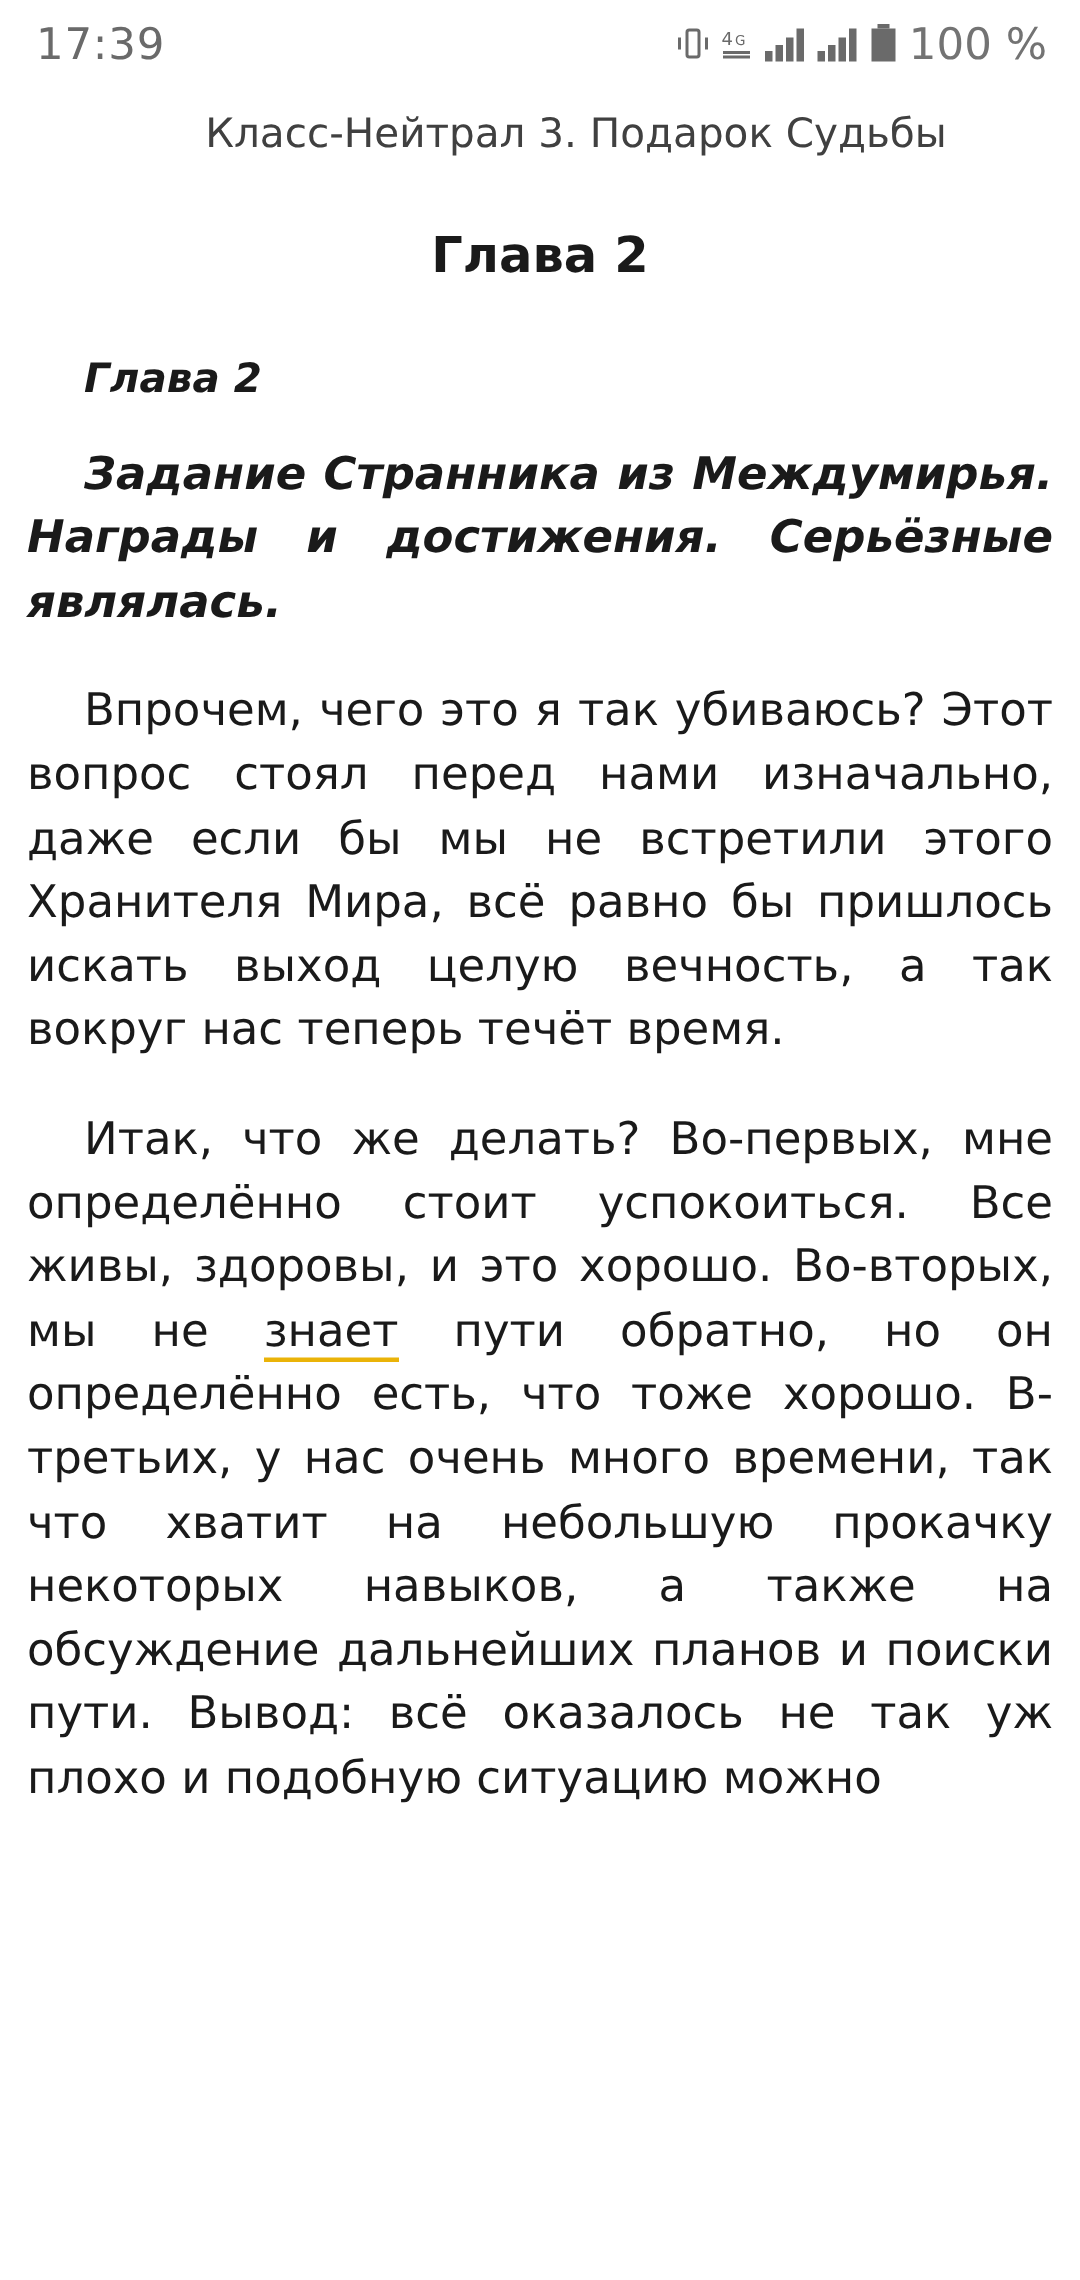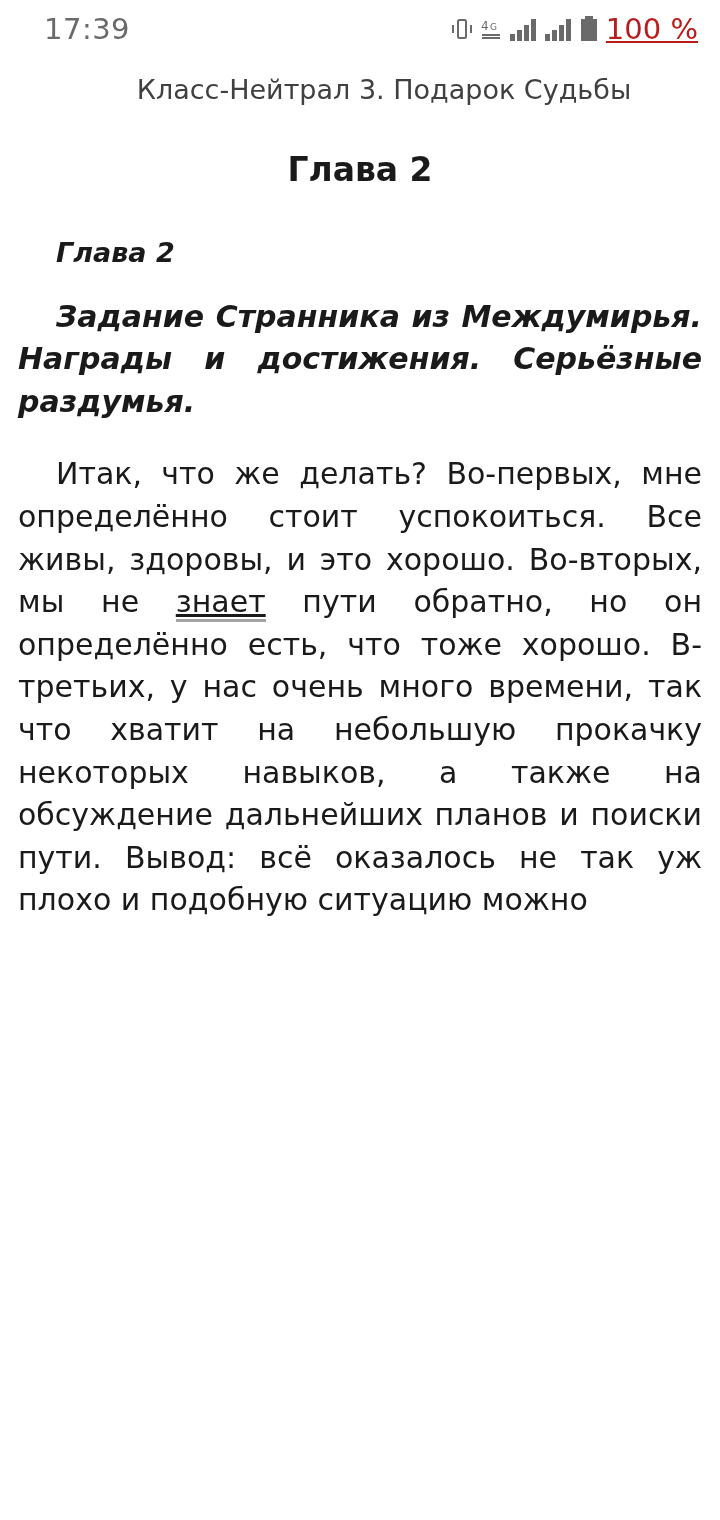--- a/index.html
+++ b/index.html
@@ -23,33 +23,31 @@
     align-items: center;
     justify-content: space-between;
     padding: 0 22px 0 24px;
     box-sizing: border-box;
     color: #5a5a5a;
   }
   .statusbar .clock {
     font-size: 29px;
     letter-spacing: 0.5px;
     color: #6a6a6a;
-    margin-left: 20px;
   }
   .status-right {
     display: flex;
     align-items: center;
     gap: 5px;
   }
   .status-right svg { display: block; }
   .battery-text {
     font-size: 29px;
-    color: #b91c1c;
+    color: #737373;
     margin-left: 2px;
-    text-decoration: underline;
   }
 
   
   .book-header {
     text-align: center;
     margin-top: 14px;
     line-height: 1.32;
   }
   .book-title, .book-author {
     font-size: 27px;
@@ -94,22 +92,21 @@
     font-size: 30px;
     color: #1a1a1a;
     text-align: justify;
     text-indent: 38px;
     line-height: 1.42;
     margin-top: 30px;
   }
   .para:last-child { margin-bottom: 0; }
 
   .spell-error {
-    border-bottom: 3px solid #a3a3a3;
-    text-decoration: underline;
+    border-bottom: 3px solid #eab308;
   }
 </style>
 </head>
 <body>
 
 <div class="statusbar">
   <div class="clock">17:39</div>
   <div class="status-right">
     <span>
       <svg width="26" height="26" viewBox="0 0 26 26">
@@ -153,15 +150,16 @@
 </div>
 
 <div class="book-header">
   <div class="book-title">Класс-Нейтрал 3. Подарок Судьбы</div>
 </div>
 
 <div class="chapter-heading">Глава 2</div>
 
 <div class="content">
   <div class="subchapter">Глава 2</div>
-  <div class="lead">Задание Странника из Междумирья. Награды и достижения. Серьёзные раздумья.</div>
+  <div class="lead">Задание Странника из Междумирья. Награды и достижения. Серьёзные являлась.</div>
+  <p class="para">Впрочем, чего это я так убиваюсь? Этот вопрос стоял перед нами изначально, даже если бы мы не встретили этого Хранителя Мира, всё равно бы пришлось искать выход целую вечность, а так вокруг нас теперь течёт время.</p>
   <p class="para" id="para-with-spell">Итак, что же делать? Во-первых, мне определённо стоит успокоиться. Все живы, здоровы, и это хорошо. Во-вторых, мы не <span class="spell-error">знает</span> пути обратно, но он определённо есть, что тоже хорошо. В-третьих, у нас очень много времени, так что хватит на небольшую прокачку некоторых навыков, а также на обсуждение дальнейших планов и поиски пути. Вывод: всё оказалось не так уж плохо и подобную ситуацию можно</p>
 </div>
 
 </body></html>

